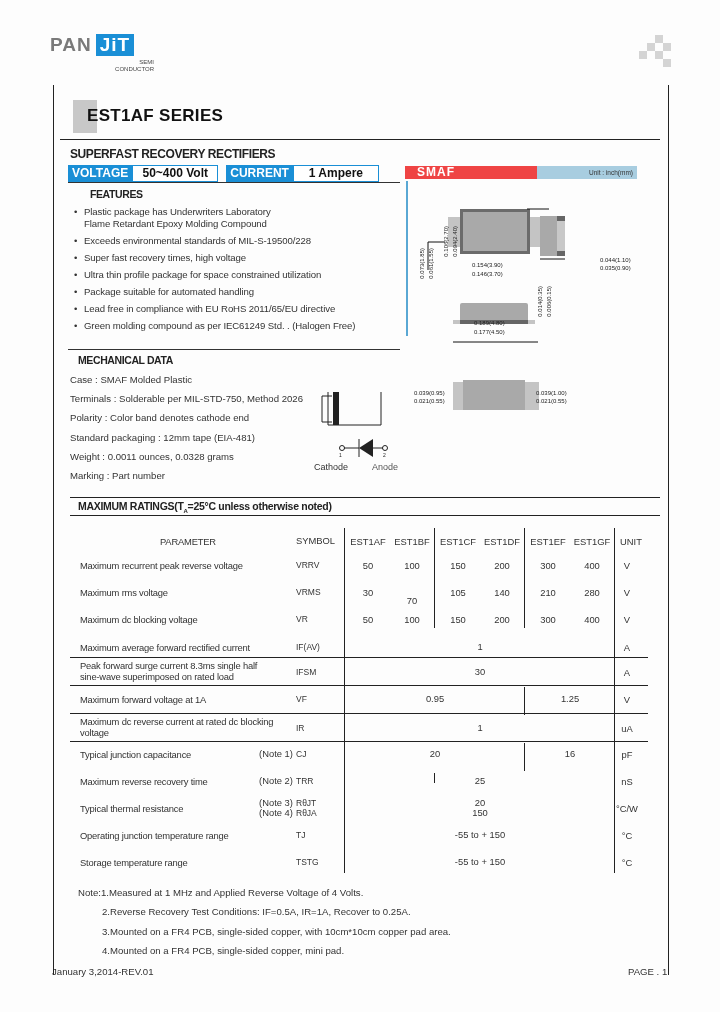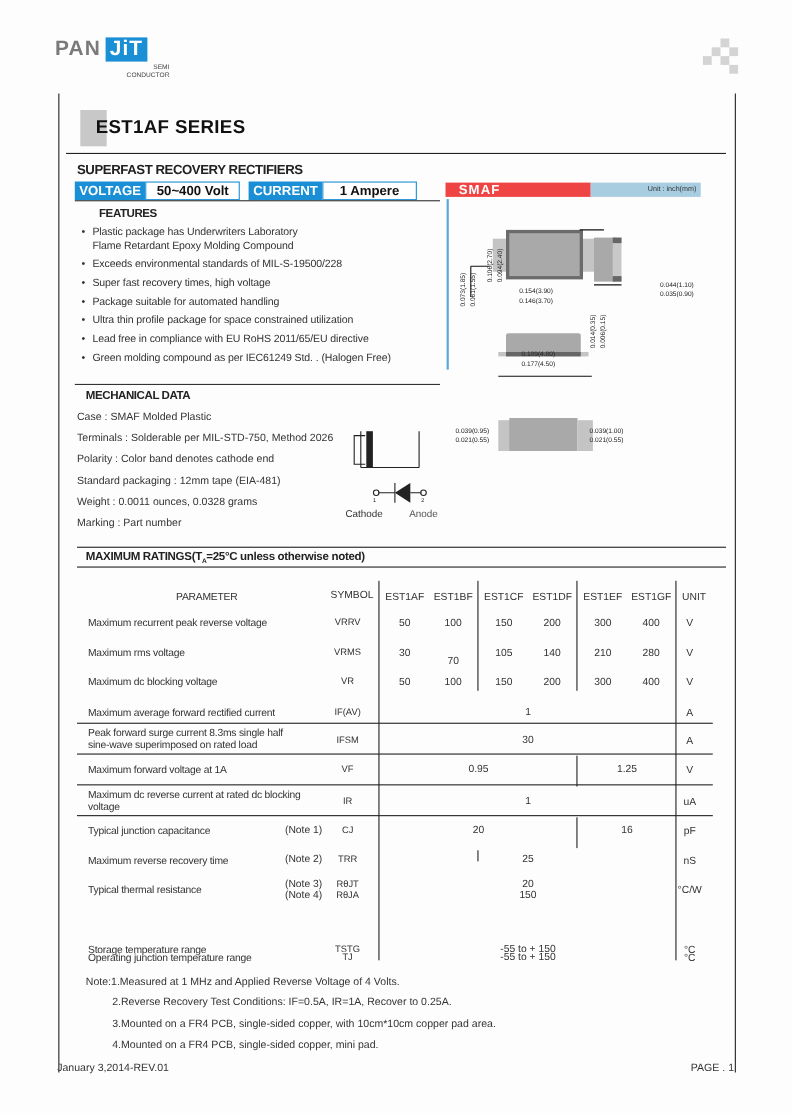--- a/index.html
+++ b/index.html
@@ -52,21 +52,21 @@
   .mech div { height: 19.2px; line-height: 12px; }
 
   .ratings-rule-top { left: 70px; top: 497px; width: 590px; height: 1px; background: #222; }
   .ratings-title { left: 78px; top: 500px; font-size: 10.5px; font-weight: bold; letter-spacing: -0.3px; }
   .ratings-rule-bot { left: 70px; top: 515px; width: 590px; height: 1px; background: #222; }
 
   .tbl { left: 70px; top: 528px; width: 578px; font-size: 9.4px; color: #333; }
   .row { position: absolute; left: 0; width: 578px; display: flex; align-items: center; }
   .c-param { position: absolute; left: 10px; letter-spacing: -0.2px; }
   .c-note { position: absolute; left: 186px; text-align: center; width: 40px; line-height: 10.5px; }
-  .c-sym { position: absolute; left: 226px; width: 40px; text-align: center; font-size: 8.5px; line-height: 10.5px; }
+  .c-sym { position: absolute; left: 226px; width: 40px; font-size: 8.5px; line-height: 10.5px; }
   .c-val { position: absolute; text-align: center; width: 44px; }
   .c-unit { position: absolute; left: 545px; width: 24px; text-align: center; }
   .c-span { position: absolute; text-align: center; line-height: 10.5px; }
   .vline { position: absolute; width: 1px; background: #222; }
   .hline { position: absolute; height: 1px; background: #222; }
 
   .notes { left: 78px; top: 887px; font-size: 9.6px; color: #333; }
   .notes div { height: 19.3px; }
   .footer-date { left: 52px; top: 966px; font-size: 9.6px; color: #333; }
   .footer-page { left: 628px; top: 966px; font-size: 9.6px; color: #333; }
@@ -111,22 +111,22 @@
 <div class="abs spec-rule"></div>
 
 <div class="abs features-title">FEATURES</div>
 <ul class="abs features" style="margin:0;padding:0;">
   <li>
     <div>Plastic package has Underwriters Laboratory</div>
     <div>Flame Retardant Epoxy Molding Compound</div>
   </li>
   <li>Exceeds environmental standards of MIL-S-19500/228</li>
   <li>Super fast recovery times, high voltage</li>
+  <li>Ultra thin profile package for space constrained utilization</li>
   <li>Package suitable for automated handling</li>
-  <li>Ultra thin profile package for space constrained utilization</li>
   <li>Lead free in compliance with EU RoHS 2011/65/EU directive</li>
   <li>Green molding compound as per IEC61249 Std. . (Halogen Free)</li>
 </ul>
 
 <div class="abs pkg-header">
   <div class="pkg-name">SMAF</div>
   <div class="pkg-unit">Unit : inch(mm)</div>
 </div>
 <div class="abs pkg-line"></div>
 
@@ -332,21 +332,21 @@
       <div>RθJT</div>
       <div>RθJA</div>
     </div>
     <div class="c-span" style="left:276px;width:268px;">
       <div>20</div>
       <div>150</div>
     </div>
     <div class="c-unit">°C/W</div>
   </div>
 
-  <div class="row" style="top:300px;height:14px;margin-top:35px;">
+  <div class="row" style="top:300px;height:14px;">
     <div class="c-param">Operating junction temperature range</div>
     <div class="c-sym">TJ</div>
     <div class="c-span" style="left:276px;width:268px;">-55 to + 150</div>
     <div class="c-unit">°C</div>
   </div>
 
   <div class="row" style="top:327px;height:14px;">
     <div class="c-param">Storage temperature range</div>
     <div class="c-sym">TSTG</div>
     <div class="c-span" style="left:276px;width:268px;">-55 to + 150</div>

